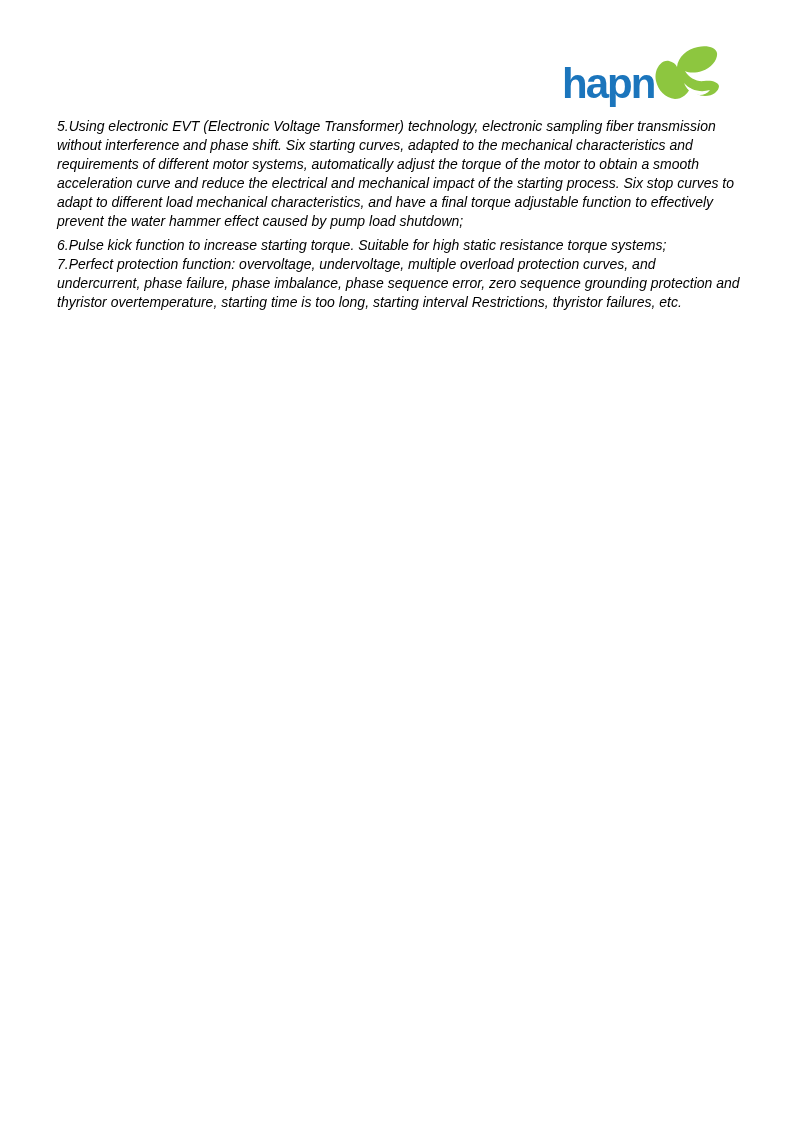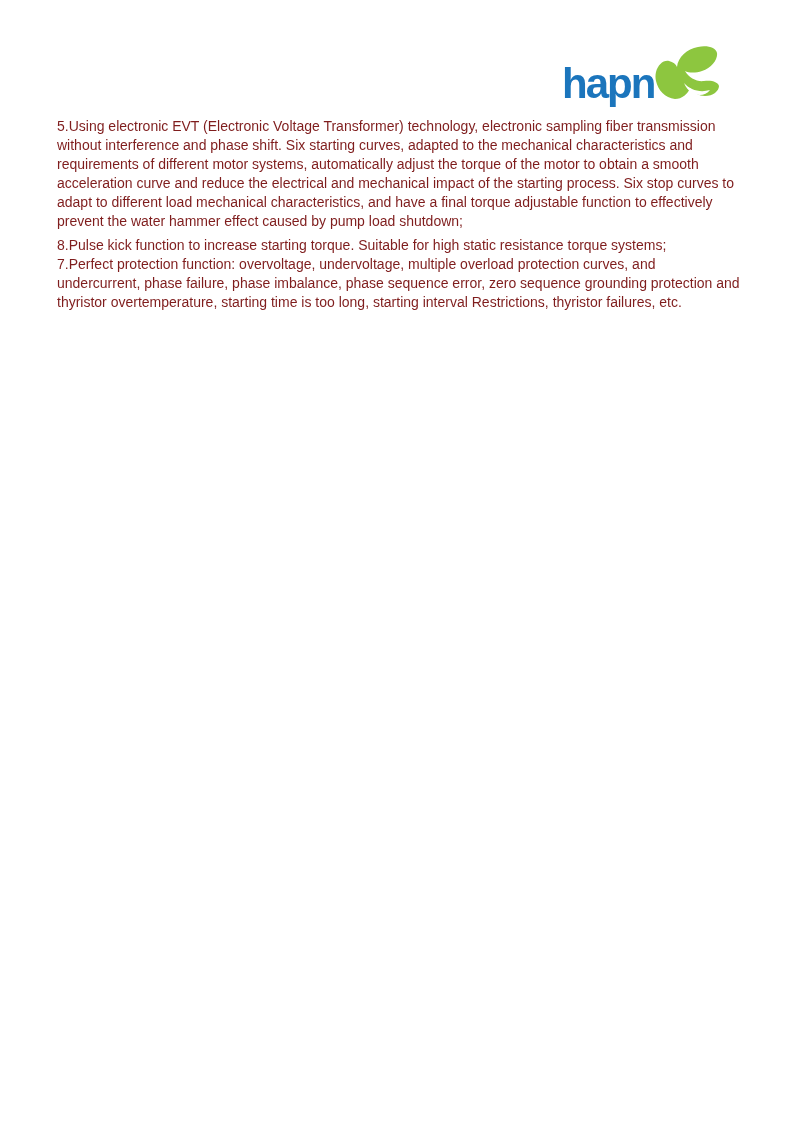--- a/index.html
+++ b/index.html
@@ -43,21 +43,22 @@
   }
 
   
   .content {
     position: absolute;
     left: 57px;
     top: 117px;
     width: 684px;
     font-size: 14px;
     line-height: 19px;
-    color: #7f1d1d;
+    color: #000000;
+    font-style: italic;
   }
   .content p {
     margin: 0;
   }
   .content p.gap-after {
     margin-bottom: 5px;
   }
 
   
   .footer {
@@ -93,19 +94,19 @@
                C47,50 42,47 38,42
                C36,48 30,53 23,53
                C13,52 6,44 4,35
                C3.3,32 3.3,29 4,26 Z" fill="#8dc63f"></path>
       <path fill="#ffffff" d="M32,37 C38,44 48,47 58,44 C52,52 38,51 32,37 Z"></path>
     </svg>
   </div>
 
   <div class="content">
     <p class="gap-after">5.Using electronic EVT (Electronic Voltage Transformer) technology, electronic sampling fiber transmission without interference and phase shift. Six starting curves, adapted to the mechanical characteristics and requirements of different motor systems, automatically adjust the torque of the motor to obtain a smooth acceleration curve and reduce the electrical and mechanical impact of the starting process. Six stop curves to adapt to different load mechanical characteristics, and have a final torque adjustable function to effectively prevent the water hammer effect caused by pump load shutdown;</p>
-    <p>8.Pulse kick function to increase starting torque. Suitable for high static resistance torque systems;</p>
+    <p>6.Pulse kick function to increase starting torque. Suitable for high static resistance torque systems;</p>
     <p>7.Perfect protection function: overvoltage, undervoltage, multiple overload protection curves, and undercurrent, phase failure, phase imbalance, phase sequence error, zero sequence grounding protection and thyristor overtemperature, starting time is too long, starting interval Restrictions, thyristor failures, etc.</p>
   </div>
 
   <div class="footer">Page 4  , Total 7</div>
 
 </div>
 
 </body></html>

